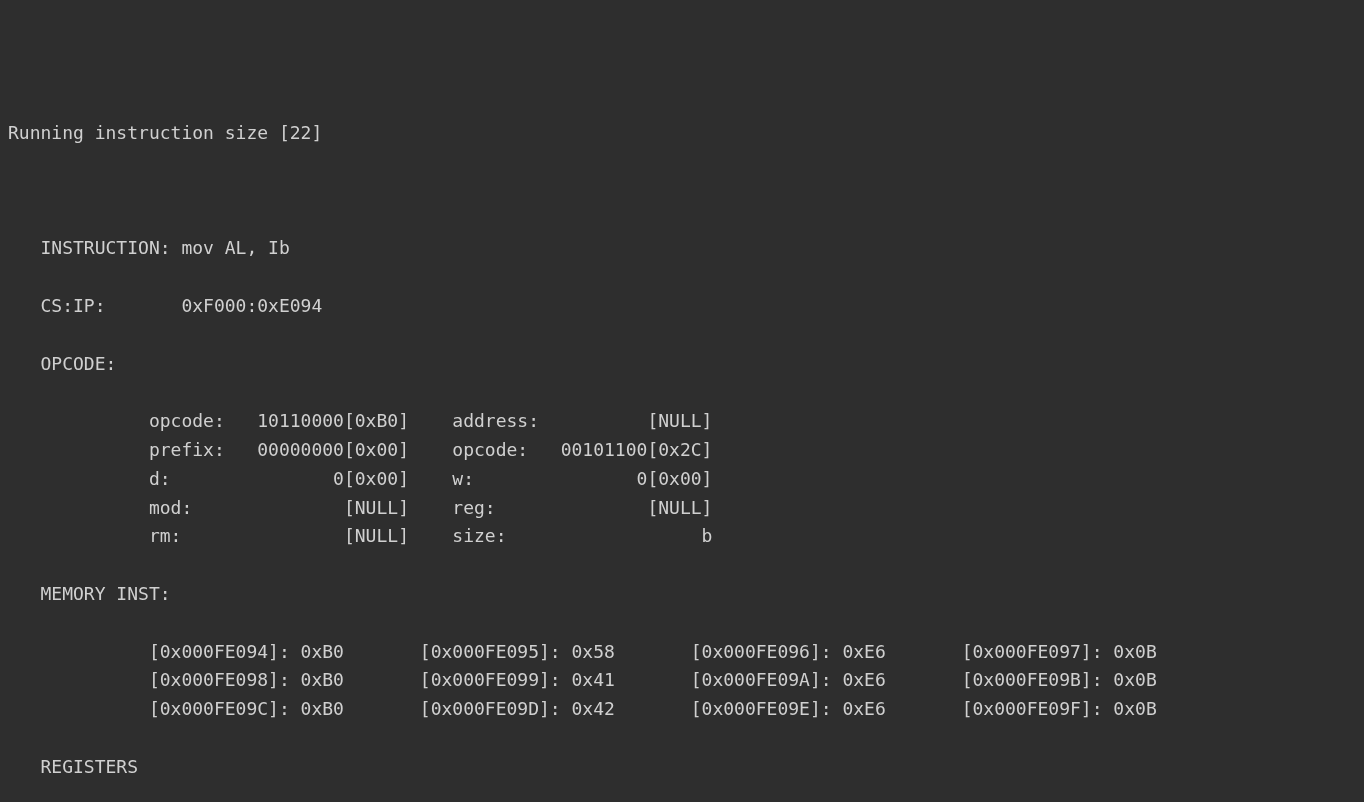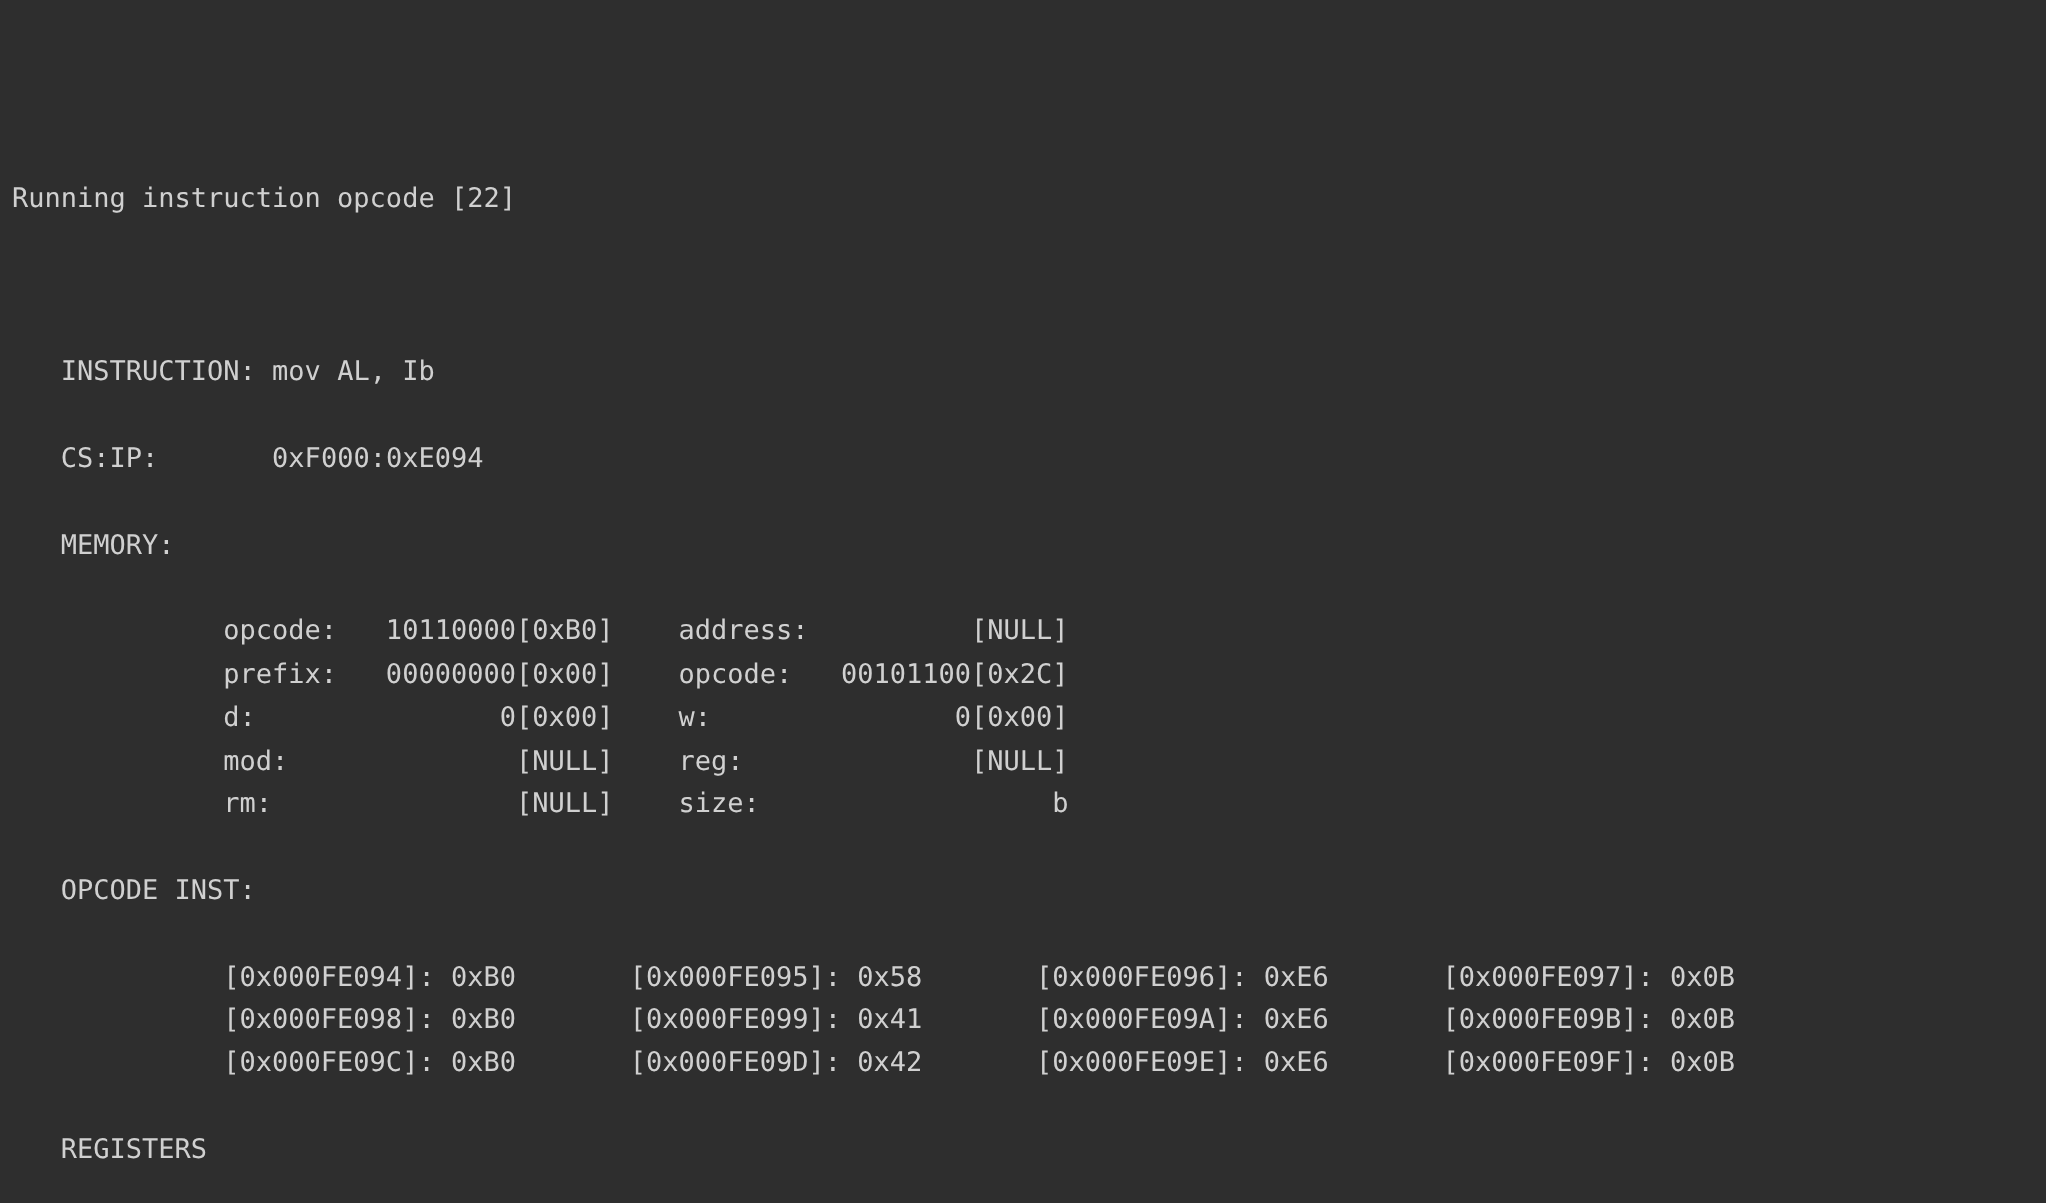--- a/index.html
+++ b/index.html
@@ -12,27 +12,27 @@
       padding: 4px 8px;
       white-space: pre;
     }
     .line { white-space: pre; }
   </style>
 </head>
 <body>
 
 
 
-<div class="line"><span>Running instruction opcode [</span><span>22</span><span>]</span></div>
+<div class="line"><span>Running instruction size [</span><span>22</span><span>]</span></div>
 <div class="line"> </div>
 <div class="line">   <span>INSTRUCTION:</span> <span>mov AL, Ib</span></div>
 <div class="line">   <span>CS:IP:</span>       <span>0xF000:0xE094</span></div>
-<div class="line">   <span>MEMORY:</span></div>
+<div class="line">   <span>OPCODE:</span></div>
 <div id="opcode-rows"><div class="line">             opcode:   10110000[0xB0]    address:          [NULL]</div><div class="line">             prefix:   00000000[0x00]    opcode:   00101100[0x2C]</div><div class="line">             d:               0[0x00]    w:               0[0x00]</div><div class="line">             mod:              [NULL]    reg:              [NULL]</div><div class="line">             rm:               [NULL]    size:                  b</div></div>
-<div class="line">   <span>OPCODE INST:</span></div>
+<div class="line">   <span>MEMORY INST:</span></div>
 <div id="memory-rows"><div class="line">             [0x000FE094]: 0xB0       [0x000FE095]: 0x58       [0x000FE096]: 0xE6       [0x000FE097]: 0x0B</div><div class="line">             [0x000FE098]: 0xB0       [0x000FE099]: 0x41       [0x000FE09A]: 0xE6       [0x000FE09B]: 0x0B</div><div class="line">             [0x000FE09C]: 0xB0       [0x000FE09D]: 0x42       [0x000FE09E]: 0xE6       [0x000FE09F]: 0x0B</div></div>
 <div class="line">   <span>REGISTERS</span></div>
 
 
 
 
 
 
 
 </body></html>

